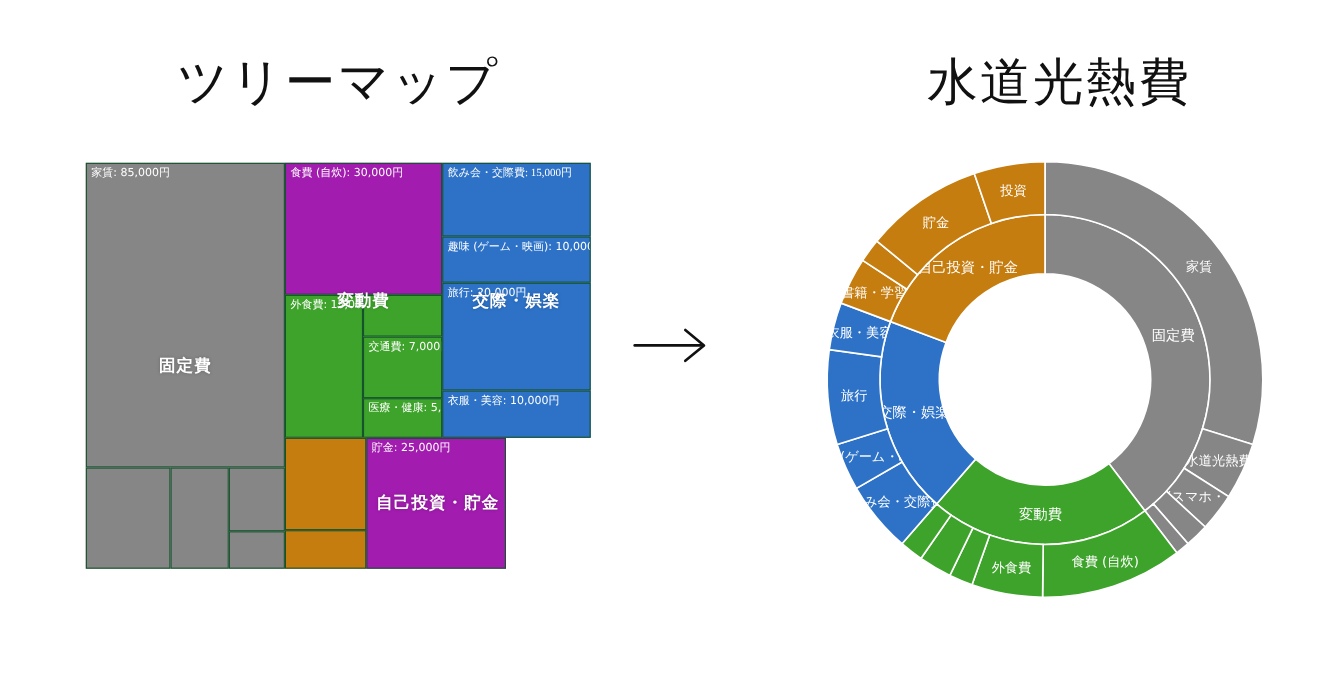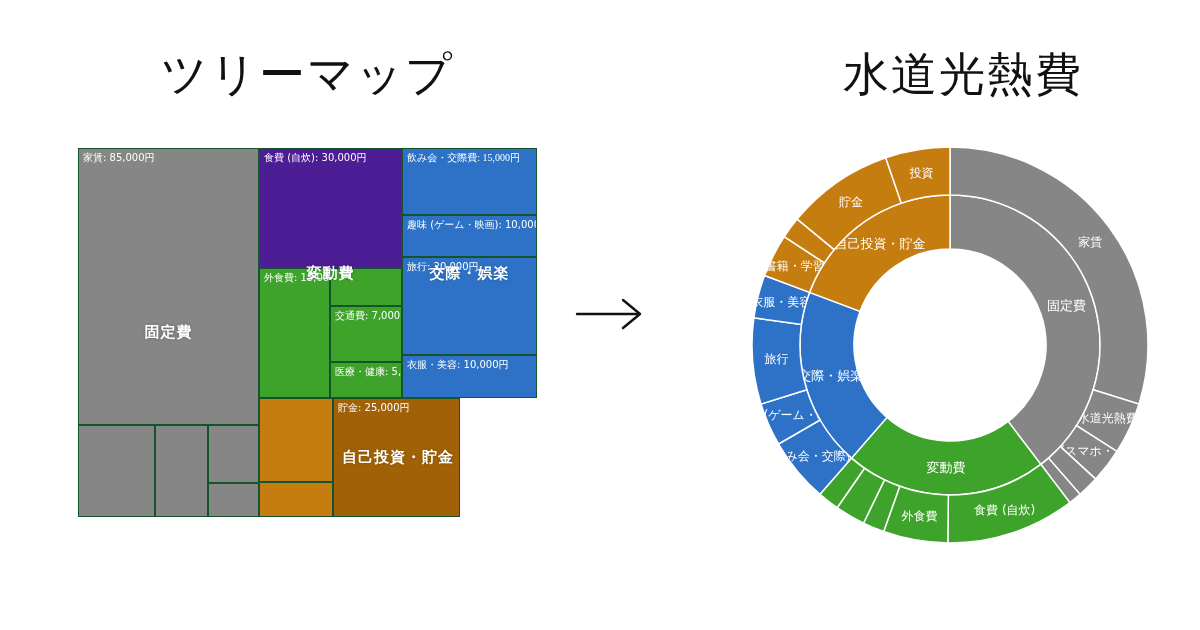--- a/index.html
+++ b/index.html
@@ -48,21 +48,21 @@
 <div id="title-right" class="chart-title">水道光熱費</div>
 
 <div id="treemap">
     <div class="tm-cell" style="left: 0px; top: 0px; width: 181px; height: 277px; background: rgb(134, 134, 134);">
       <div class="tm-cell-label">家賃: 85,000円</div>
     </div>
     <div class="tm-cell" style="left: 0px; top: 277px; width: 77px; height: 92px; background: rgb(134, 134, 134);"></div>
     <div class="tm-cell" style="left: 77px; top: 277px; width: 53px; height: 92px; background: rgb(134, 134, 134);"></div>
     <div class="tm-cell" style="left: 130px; top: 277px; width: 51px; height: 58px; background: rgb(134, 134, 134);"></div>
     <div class="tm-cell" style="left: 130px; top: 335px; width: 51px; height: 34px; background: rgb(134, 134, 134);"></div>
-    <div class="tm-cell" style="left: 181px; top: 0px; width: 143px; height: 120px; background: #4c1d95;">
+    <div class="tm-cell" style="left: 181px; top: 0px; width: 143px; height: 120px; background: #a21caf;">
       <div class="tm-cell-label">食費 (自炊): 30,000円</div>
     </div>
     <div class="tm-cell" style="left: 181px; top: 120px; width: 71px; height: 130px; background: rgb(62, 163, 43);">
       <div class="tm-cell-label">外食費: 15,000円</div>
     </div>
     <div class="tm-cell" style="left: 252px; top: 120px; width: 72px; height: 38px; background: rgb(62, 163, 43);"></div>
     <div class="tm-cell" style="left: 252px; top: 158px; width: 72px; height: 56px; background: rgb(62, 163, 43);">
       <div class="tm-cell-label">交通費: 7,000円</div>
     </div>
     <div class="tm-cell" style="left: 252px; top: 214px; width: 72px; height: 36px; background: rgb(62, 163, 43);">
@@ -75,21 +75,21 @@
       <div class="tm-cell-label">趣味 (ゲーム・映画): 10,000円</div>
     </div>
     <div class="tm-cell" style="left: 324px; top: 109px; width: 135px; height: 98px; background: rgb(45, 114, 199);">
       <div class="tm-cell-label">旅行: 20,000円</div>
     </div>
     <div class="tm-cell" style="left: 324px; top: 207px; width: 135px; height: 43px; background: rgb(45, 114, 199);">
       <div class="tm-cell-label">衣服・美容: 10,000円</div>
     </div>
     <div class="tm-cell" style="left: 181px; top: 250px; width: 74px; height: 84px; background: rgb(198, 125, 15);"></div>
     <div class="tm-cell" style="left: 181px; top: 334px; width: 74px; height: 35px; background: rgb(198, 125, 15);"></div>
-    <div class="tm-cell" style="left: 255px; top: 250px; width: 127px; height: 119px; background: #a16207;">
+    <div class="tm-cell" style="left: 255px; top: 250px; width: 127px; height: 119px; background: #a21caf;">
       <div class="tm-cell-label">貯金: 25,000円</div>
     </div>
     <div class="tm-group-label" style="left: 0px; top: 0px; width: 181px; height: 369px;">固定費</div>
     <div class="tm-group-label" style="left: 181px; top: 0px; width: 143px; height: 250px;">変動費</div>
     <div class="tm-group-label" style="left: 324px; top: 0px; width: 135px; height: 250px;">交際・娯楽</div>
     <div class="tm-group-label" style="left: 181px; top: 250px; width: 278px; height: 119px;">自己投資・貯金</div>
   </div>
 
 <svg id="arrow" width="100" height="50" viewBox="0 0 100 50">
   <line x1="17" y1="24" x2="77" y2="24" stroke="#111111" stroke-width="2.4" stroke-linecap="round"></line>

